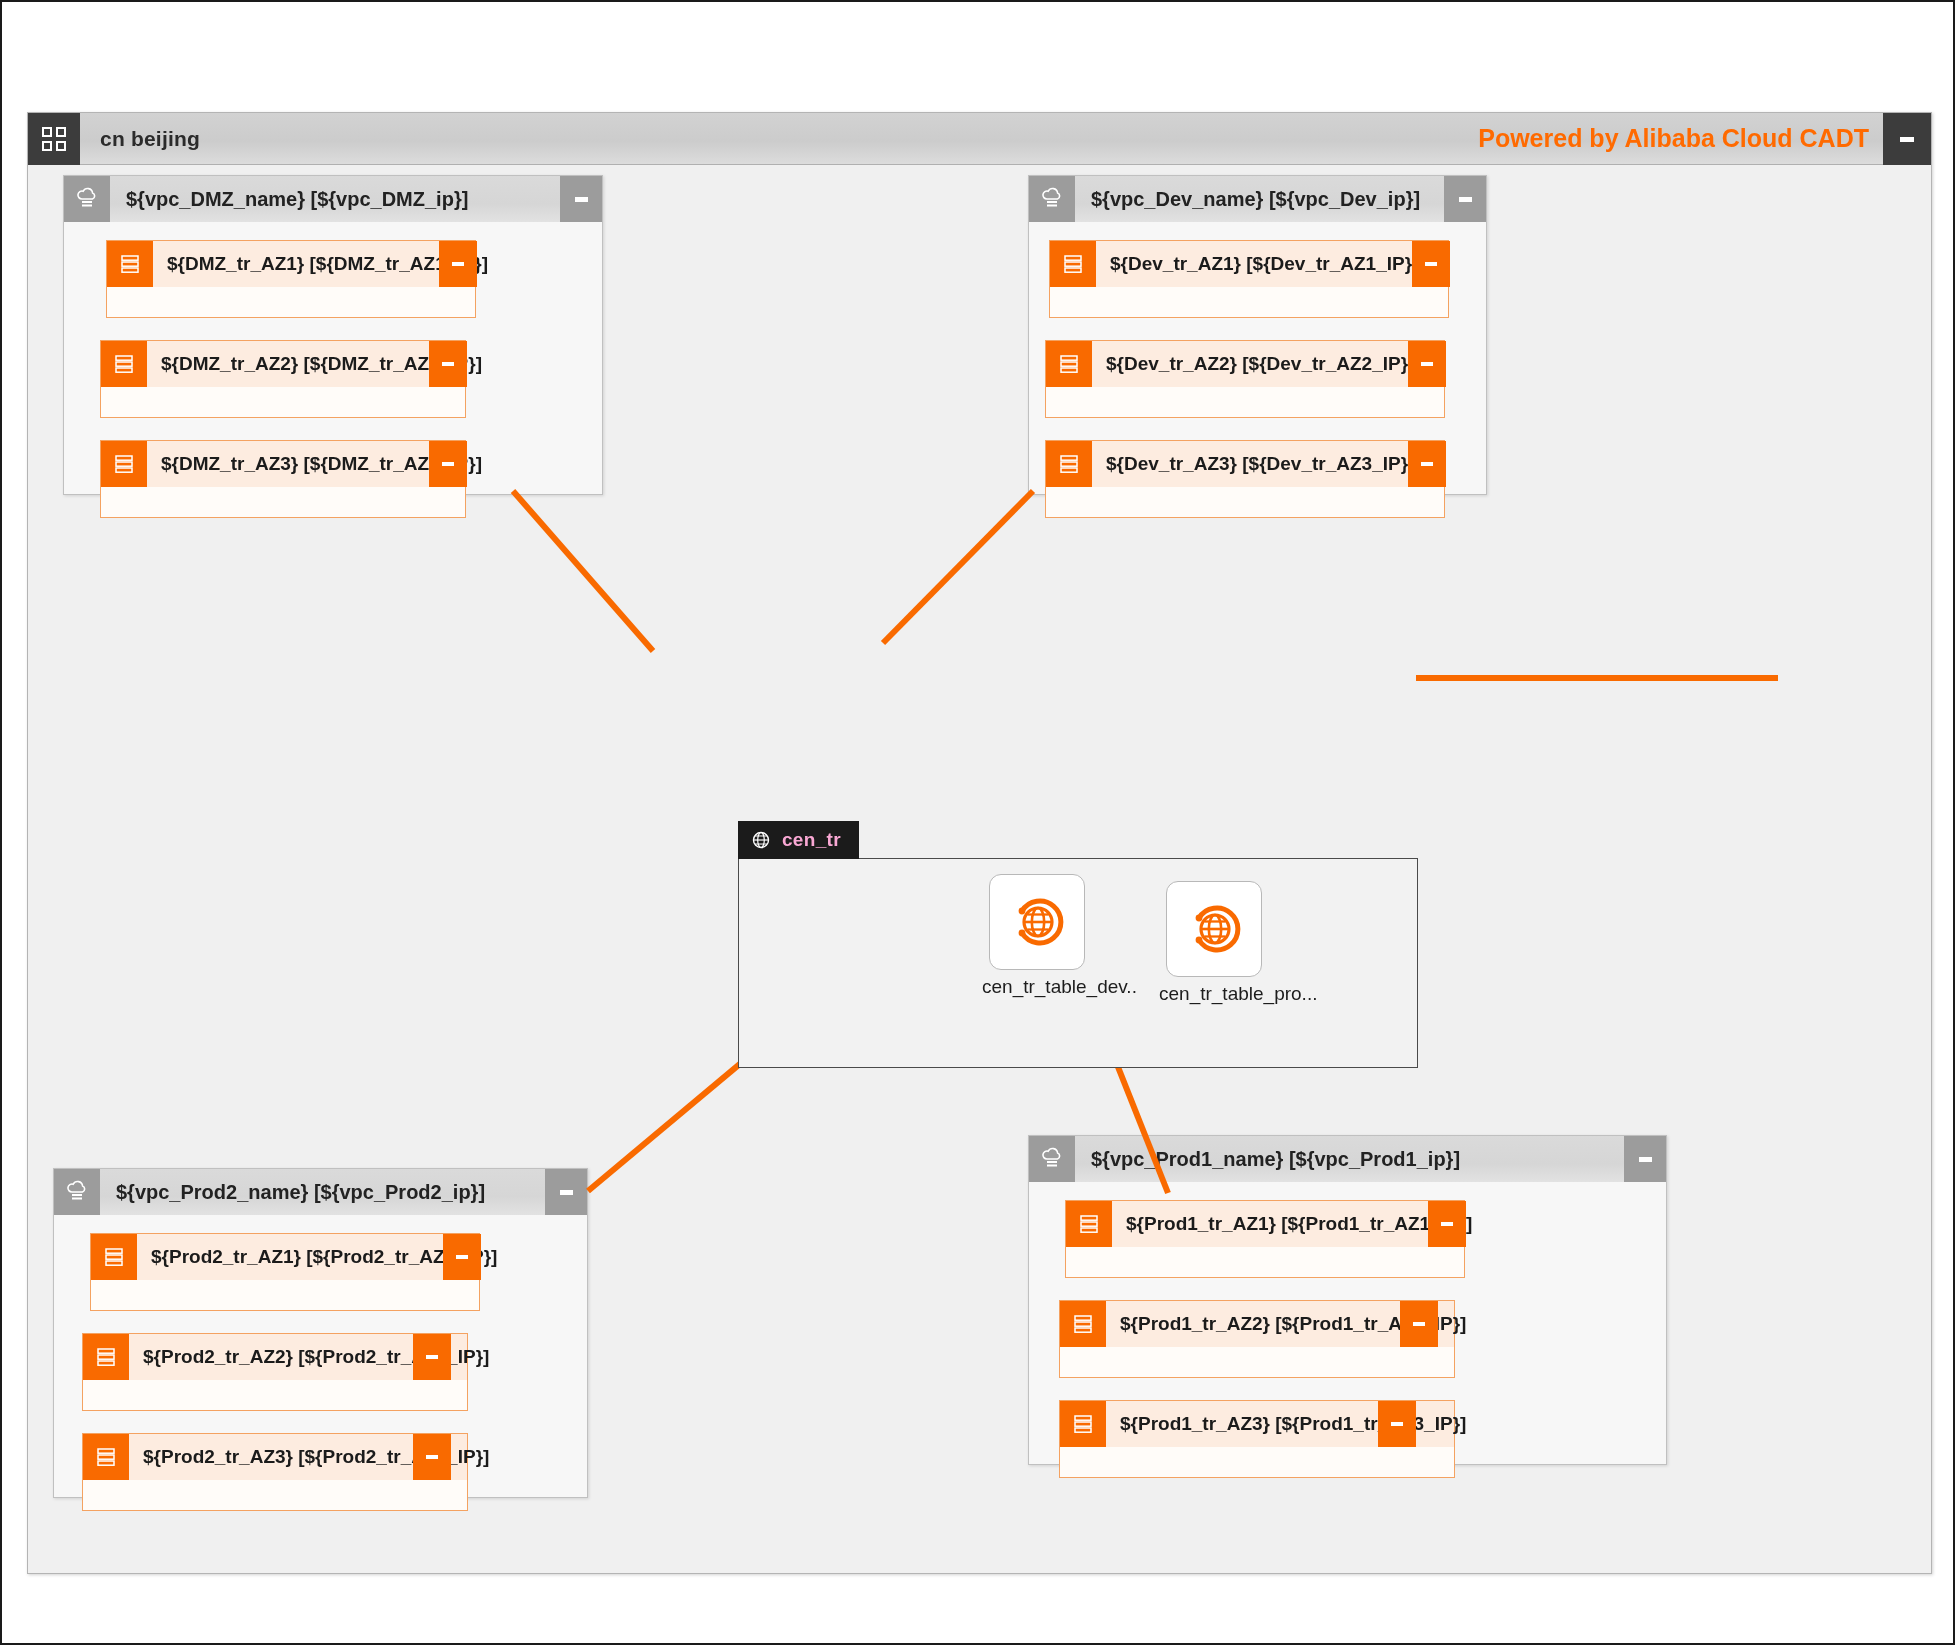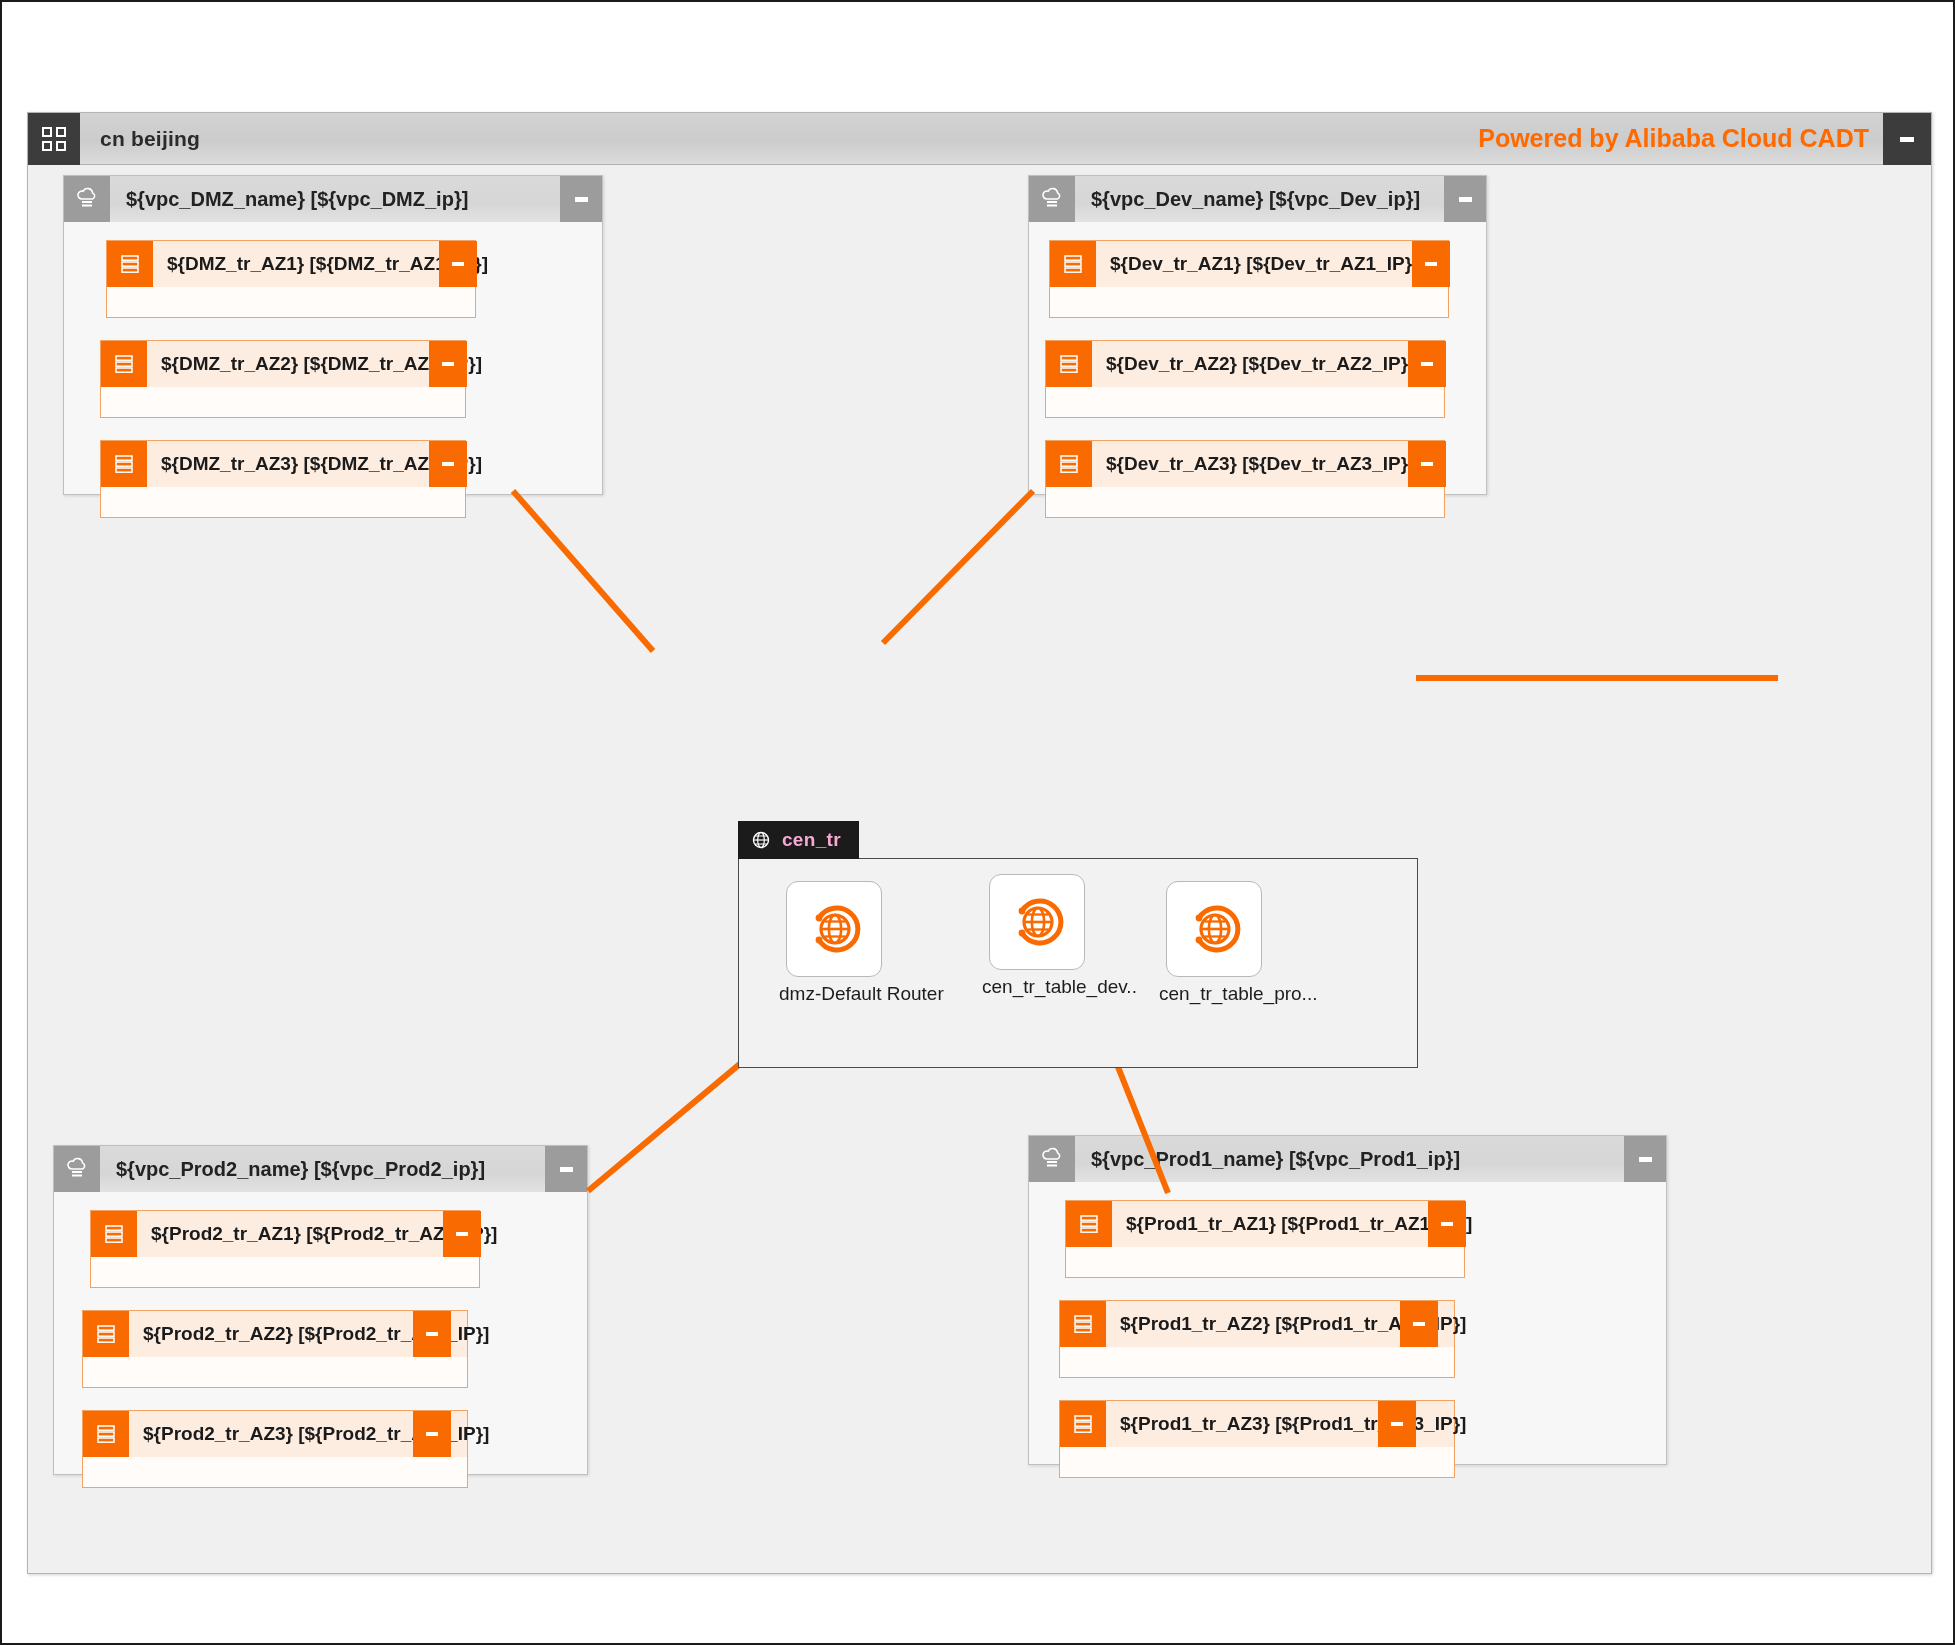--- a/index.html
+++ b/index.html
@@ -451,35 +451,20 @@
         <svg width="22" height="22" viewBox="0 0 24 24">
           <circle cx="12" cy="12" r="8.2" fill="none" stroke="#ffffff" stroke-width="1.5"></circle>
           <ellipse cx="12" cy="12" rx="3.6" ry="8.2" fill="none" stroke="#ffffff" stroke-width="1.3"></ellipse>
           <line x1="3.8" y1="12" x2="20.2" y2="12" stroke="#ffffff" stroke-width="1.3"></line>
           <line x1="5.2" y1="7.6" x2="18.8" y2="7.6" stroke="#ffffff" stroke-width="1.1"></line>
           <line x1="5.2" y1="16.4" x2="18.8" y2="16.4" stroke="#ffffff" stroke-width="1.1"></line>
         </svg>
         <span class="lbl">cen_tr</span>
       </div>
 
-      <div class="router-node" style="left:40px; top:22px;">
-        <div class="router-tile">
-          <svg width="64" height="64" viewBox="0 0 64 64">
-            <path d="M17 21 A21 21 0 1 1 17 43" fill="none" stroke="#f96a00" stroke-width="5" stroke-linecap="round"></path>
-            <circle cx="17" cy="21" r="3.4" fill="#f96a00"></circle>
-            <circle cx="17" cy="43" r="3.4" fill="#f96a00"></circle>
-            <circle cx="33" cy="32" r="14" fill="none" stroke="#f96a00" stroke-width="3.2"></circle>
-            <ellipse cx="33" cy="32" rx="6.2" ry="14" fill="none" stroke="#f96a00" stroke-width="2.6"></ellipse>
-            <line x1="19" y1="32" x2="47" y2="32" stroke="#f96a00" stroke-width="2.6"></line>
-            <line x1="22.5" y1="24.5" x2="43.5" y2="24.5" stroke="#f96a00" stroke-width="2.3"></line>
-            <line x1="22.5" y1="39.5" x2="43.5" y2="39.5" stroke="#f96a00" stroke-width="2.3"></line>
-          </svg>
-        </div>
-        <div class="router-label">dmz-Default Router</div>
-      </div>
 
       <div class="router-node" style="left:420px; top:22px;">
         <div class="router-tile">
           <svg width="64" height="64" viewBox="0 0 64 64">
             <path d="M17 21 A21 21 0 1 1 17 43" fill="none" stroke="#f96a00" stroke-width="5" stroke-linecap="round"></path>
             <circle cx="17" cy="21" r="3.4" fill="#f96a00"></circle>
             <circle cx="17" cy="43" r="3.4" fill="#f96a00"></circle>
             <circle cx="33" cy="32" r="14" fill="none" stroke="#f96a00" stroke-width="3.2"></circle>
             <ellipse cx="33" cy="32" rx="6.2" ry="14" fill="none" stroke="#f96a00" stroke-width="2.6"></ellipse>
             <line x1="19" y1="32" x2="47" y2="32" stroke="#f96a00" stroke-width="2.6"></line>
@@ -501,21 +486,21 @@
             <line x1="19" y1="32" x2="47" y2="32" stroke="#f96a00" stroke-width="2.6"></line>
             <line x1="22.5" y1="24.5" x2="43.5" y2="24.5" stroke="#f96a00" stroke-width="2.3"></line>
             <line x1="22.5" y1="39.5" x2="43.5" y2="39.5" stroke="#f96a00" stroke-width="2.3"></line>
           </svg>
         </div>
         <div class="router-label">cen_tr_table_dev..</div>
       </div>
     </div>
 
 
-    <div class="vpc" style="left:25px; top:1032px; width:535px; height:330px;">
+    <div class="vpc" style="left:25px; top:1055px; width:535px; height:330px;">
       <div class="vpc-header">
         <div class="vpc-icon-box">
           <svg width="26" height="26" viewBox="0 0 26 26">
             <path d="M8 13a4 4 0 1 1 1.2-7.8A5 5 0 0 1 18.6 7 3.2 3.2 0 0 1 18.5 13z" fill="none" stroke="#ffffff" stroke-width="1.6"></path>
             <rect x="8" y="15" width="10" height="2" fill="#ffffff"></rect>
             <rect x="8" y="18.5" width="10" height="2" fill="#ffffff"></rect>
           </svg>
         </div>
         <div class="vpc-title">${vpc_Prod2_name} [${vpc_Prod2_ip}]</div>
         <div class="collapse-grey">

